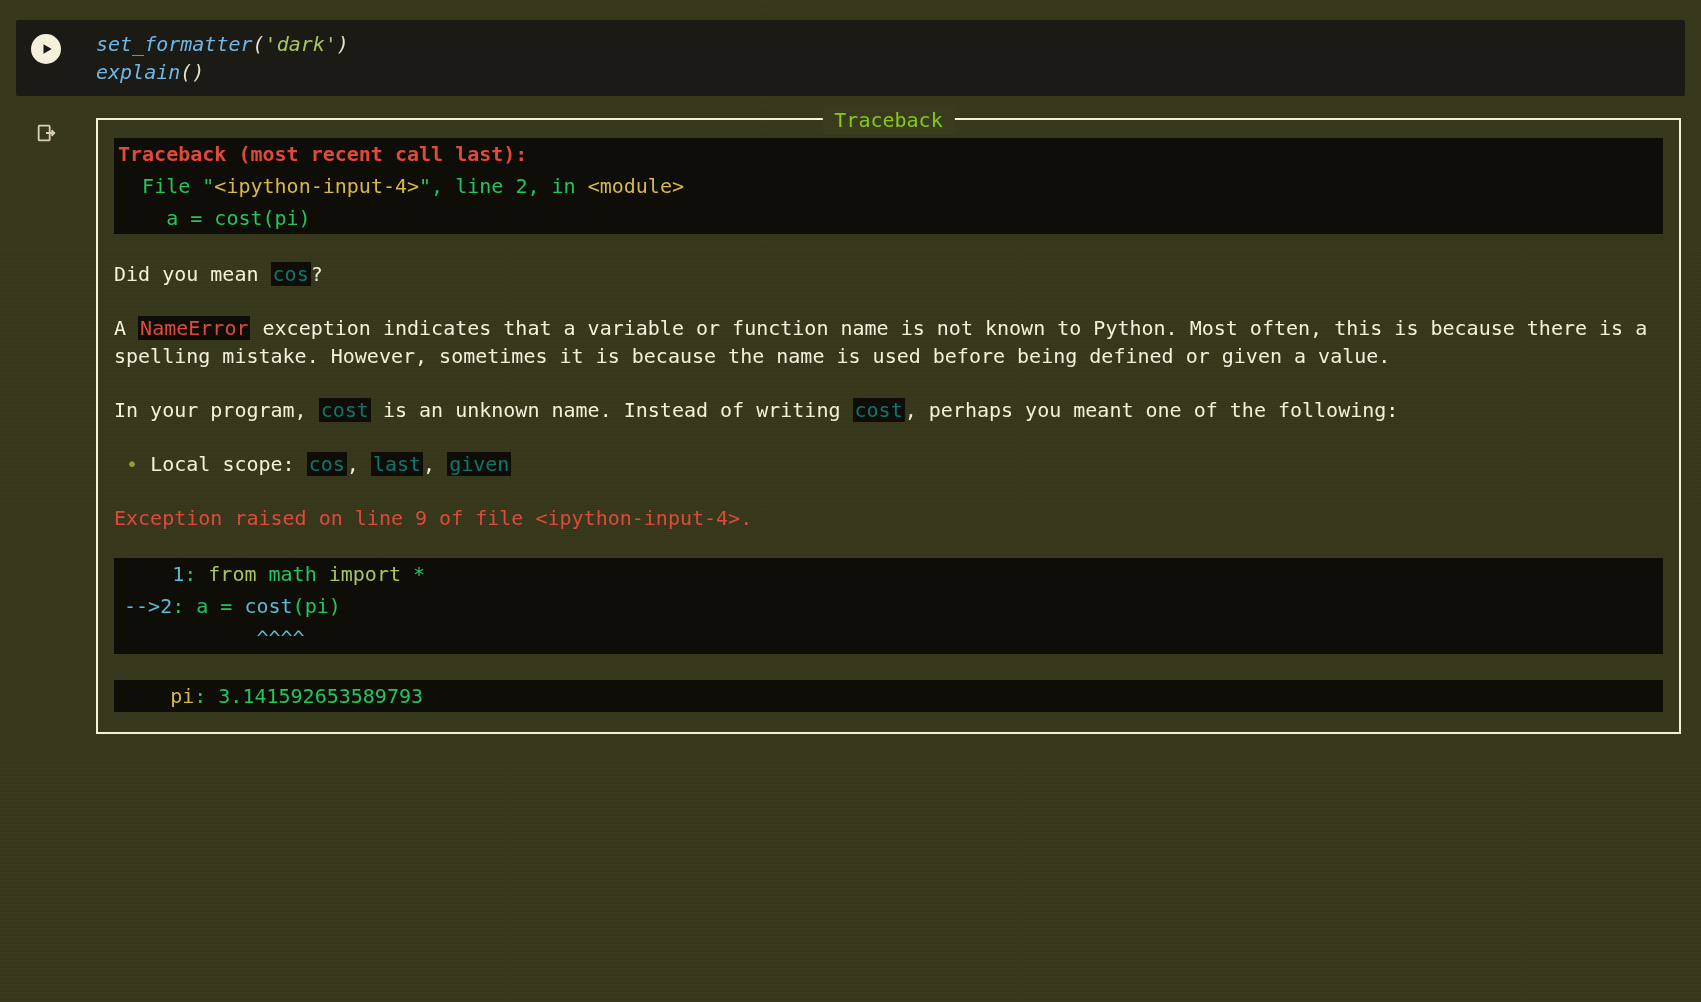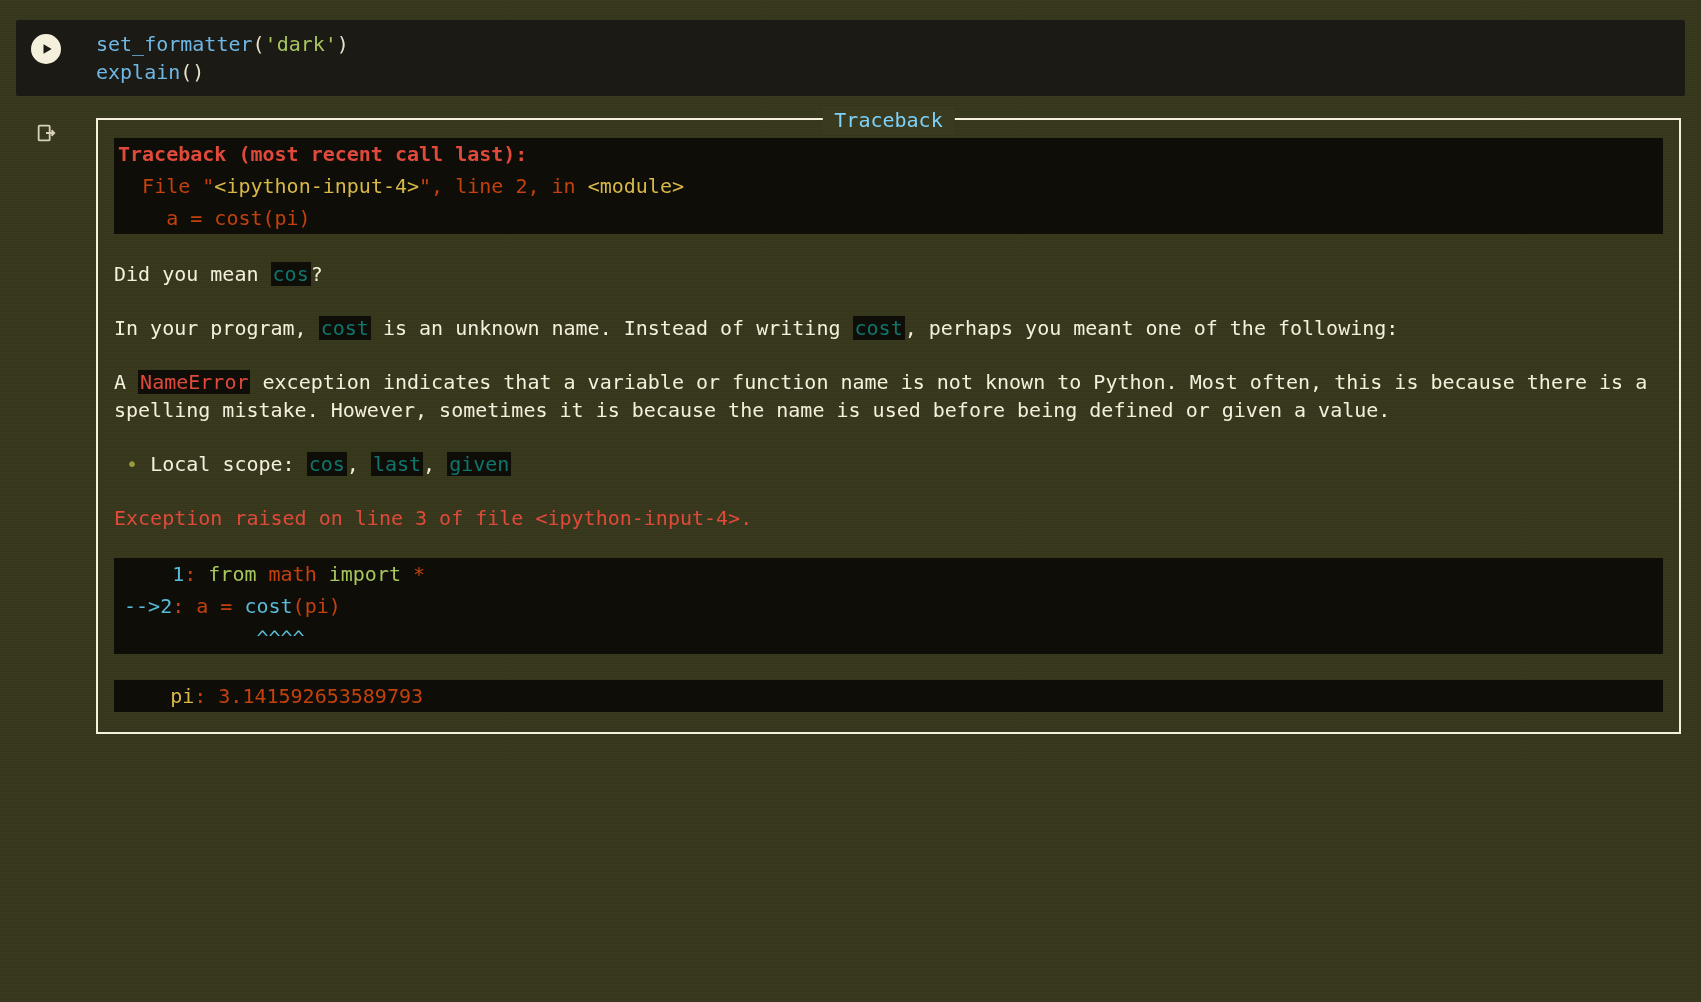--- a/index.html
+++ b/index.html
@@ -16,20 +16,21 @@
   .cell {
     display: flex;
     align-items: flex-start;
     gap: 20px;
   }
   .cell-input-wrap {
     background: #1c1a14;
     padding: 10px 0 10px 0;
     border-radius: 2px;
     margin-bottom: 22px;
+    font-style: italic;
   }
   .cell-input-wrap .gutter {
     width: 60px;
     display: flex;
     justify-content: center;
     padding-top: 4px;
   }
   .run-btn {
     width: 30px; height: 30px;
     border-radius: 50%;
@@ -62,39 +63,39 @@
     position: relative;
     margin-right: 4px;
   }
   .traceback-legend {
     position: absolute;
     top: -14px;
     left: 50%;
     transform: translateX(-50%);
     background: #3a3a1e;
     padding: 0 12px;
-    color: #7dd3fc;
+    color: #84cc16;
   }
   .blk {
     background: #0f0d08;
     padding: 2px 4px;
     margin-bottom: 2px;
     white-space: pre-wrap;
   }
   .blk-group { margin-bottom: 0; }
   .blk-group .blk { margin-bottom: 0; }
   .para {
     color: #f5f0dc;
     white-space: pre-wrap;
     margin-top: 26px;
   }
   .c-red-b { color: #e04a3a; font-weight: bold; text-align: right; }
   .c-yellow { color: #d8b948; }
   .c-cyan { color: #58bcd7; }
-  .c-white { color: #c2410c; text-align: center; }
+  .c-white { color: #22c55e; text-align: center; }
   .hl { background: #0f0d08; color: #0f766e; padding: 0 2px; }
   .hl-red { background: #0f0d08; color: #e04a3a; padding: 0 2px; }
   .bullet { color: #9a9a3a; }
   .exc-line { color: #e04a3a; margin-top: 26px; white-space: pre-wrap; }
   .code-context { margin-top: 26px; }
   .code-context .blk { padding-left: 10px; }
   .arrow { color: #58bcd7; }
   .kw { color: #a7c75d; }
   .var-line { margin-top: 26px; padding-left: 20px; }
 </style>
@@ -124,27 +125,27 @@
     <div class="traceback-legend">Traceback</div>
 
     <div class="blk-group">
       <div class="blk"><span class="c-red-b">Traceback (most recent call last):</span></div>
       <div class="blk"><span class="c-white">  File </span><span class="c-white">"</span><span class="c-yellow">&lt;ipython-input-4&gt;</span><span class="c-white">"</span><span class="c-white">, line 2, in </span><span class="c-yellow">&lt;module&gt;</span></div>
       <div class="blk"><span class="c-white">    a = cost(pi)</span></div>
     </div>
 
     <div class="para"><span>Did you mean </span><span class="hl">cos</span><span>?</span></div>
 
+    <div class="para"><span>A </span><span class="hl-red">NameError</span><span> exception indicates that a variable or function name is not known to Python. Most often, this is because there is a spelling mistake. However, sometimes it is because the name is used before being defined or given a value.</span></div>
+
     <div class="para"><span>In your program, </span><span class="hl">cost</span><span> is an unknown name. Instead of writing </span><span class="hl">cost</span><span>, perhaps you meant one of the following:</span></div>
-
-    <div class="para"><span>A </span><span class="hl-red">NameError</span><span> exception indicates that a variable or function name is not known to Python. Most often, this is because there is a spelling mistake. However, sometimes it is because the name is used before being defined or given a value.</span></div>
 
     <div class="para"><span class="bullet"> • </span><span>Local scope: </span><span class="hl">cos</span><span>, </span><span class="hl">last</span><span>, </span><span class="hl">given</span></div>
 
-    <div class="exc-line"><span>Exception raised on line 3 of file </span><span>&lt;ipython-input-4&gt;</span><span>.</span></div>
+    <div class="exc-line"><span>Exception raised on line 9 of file </span><span>&lt;ipython-input-4&gt;</span><span>.</span></div>
 
     <div class="code-context blk-group">
       <div class="blk"><span class="c-cyan">    1</span><span class="c-white">: </span><span class="kw">from</span><span class="c-white"> math </span><span class="kw">import</span><span class="c-white"> *</span></div>
       <div class="blk"><span class="arrow">--&gt;</span><span class="c-cyan">2</span><span class="c-white">: </span><span class="c-white">a = </span><span class="c-cyan">cost</span><span class="c-white">(pi)</span></div>
       <div class="blk"><span class="c-cyan">           ^^^^</span></div>
     </div>
 
     <div class="var-line blk">   <span class="c-yellow">pi</span><span class="c-white">: </span><span class="c-white">3.141592653589793</span></div>
 
   </div>

